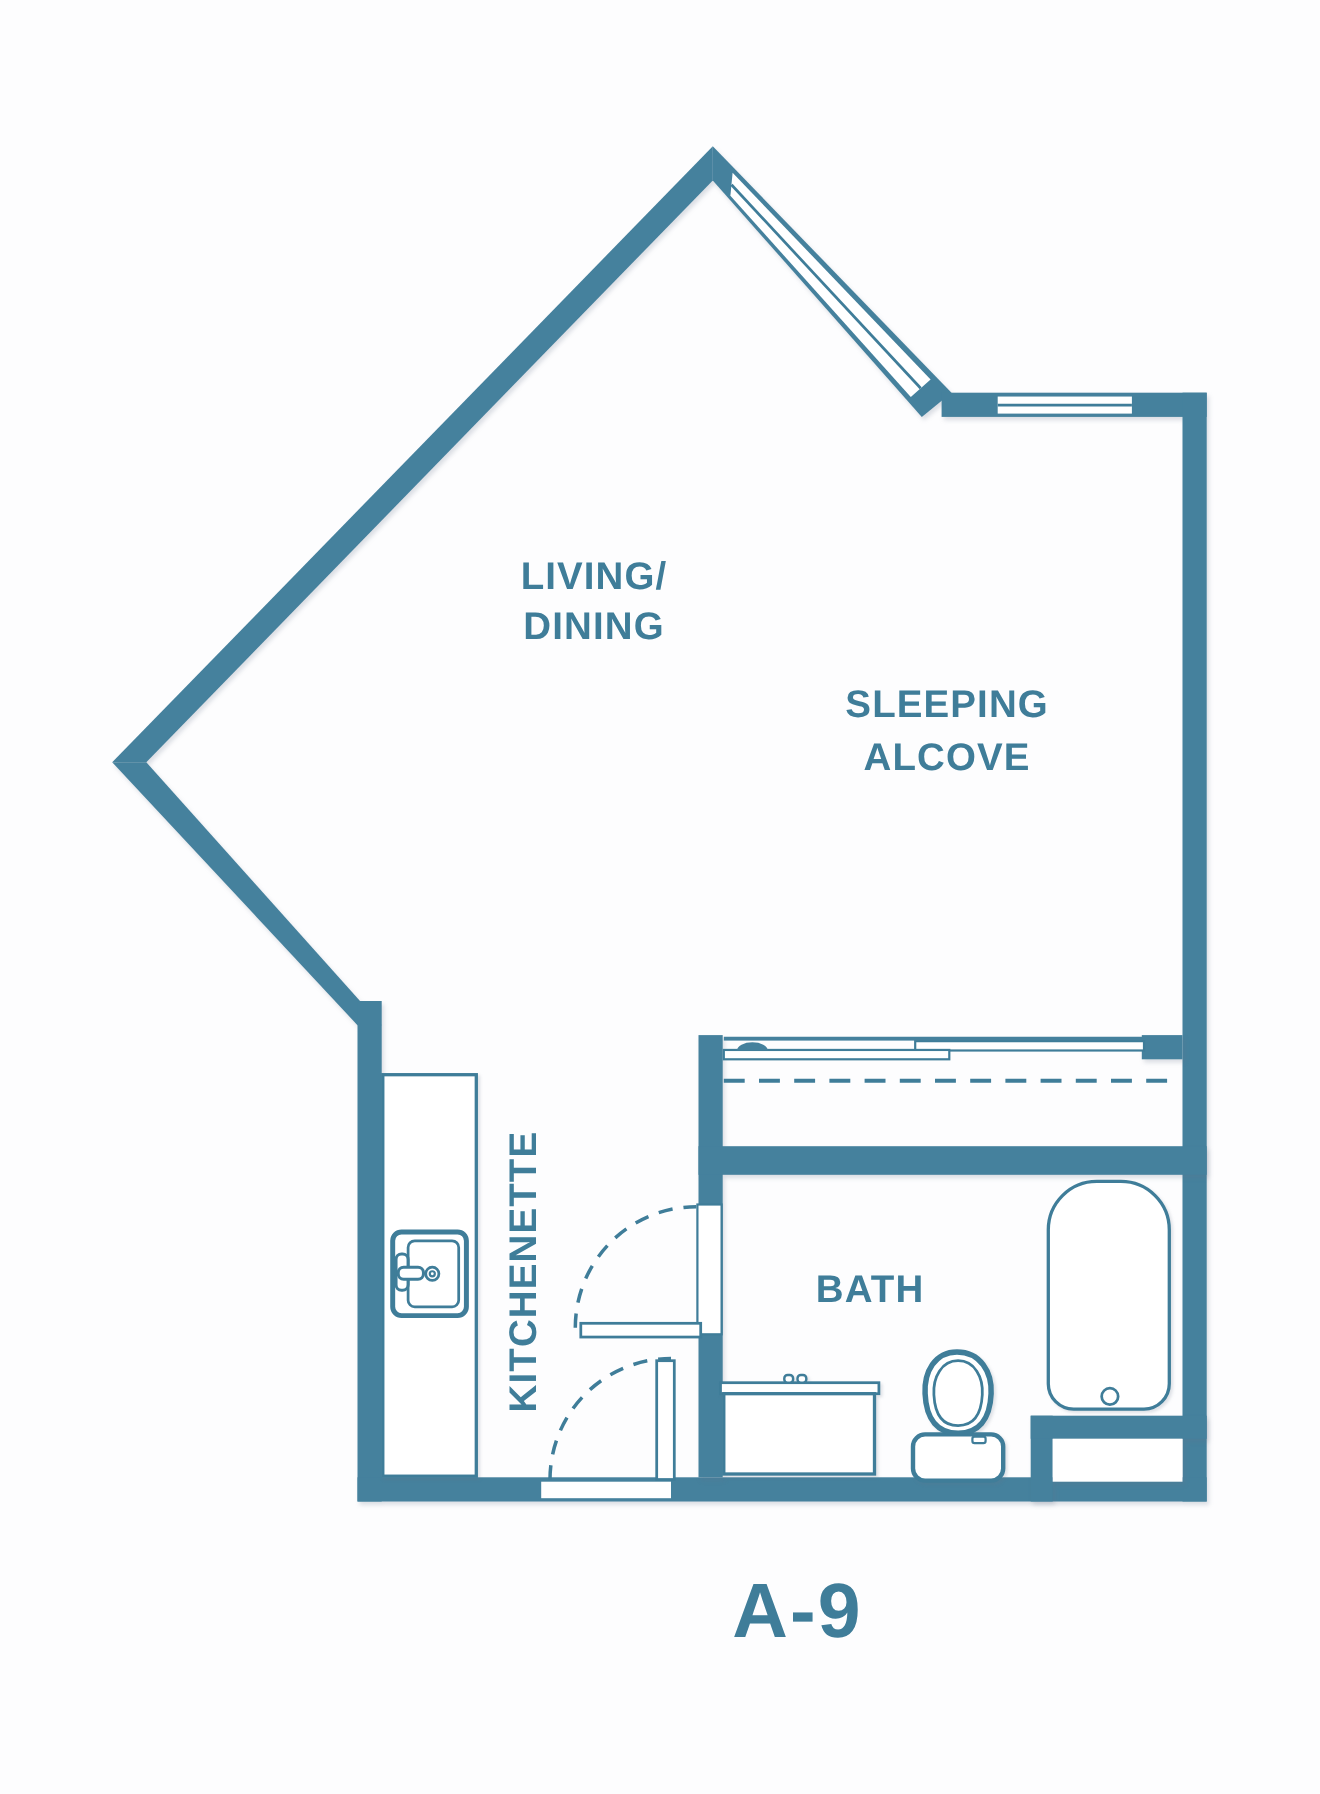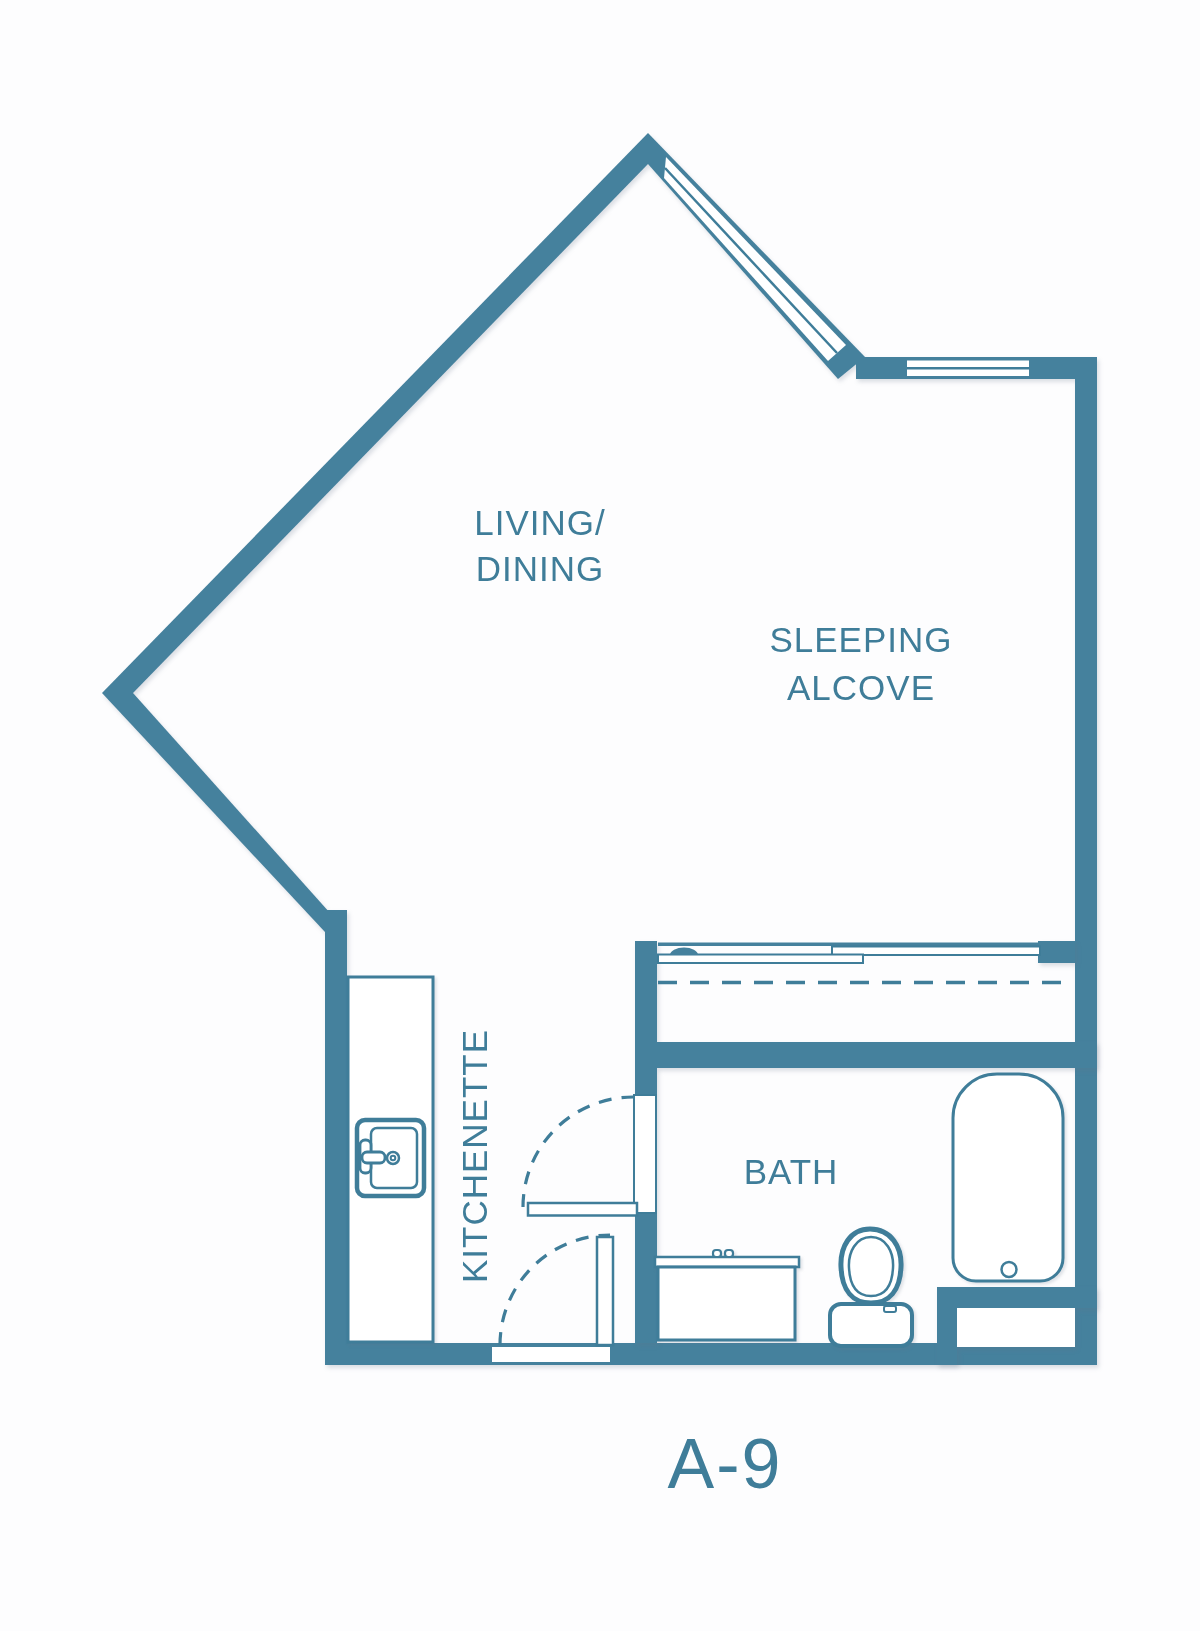--- a/index.html
+++ b/index.html
@@ -7,20 +7,21 @@
     padding: 0;
     background: #ffffff;
   }
   .stage {
     position: relative;
     width: 1200px;
     height: 1631px;
     margin: 0 auto;
     background: var(--background, #fdfdfe);
     overflow: hidden;
+    font-weight: bold;
   }
   svg.plan {
     display: block;
     width: 1200px;
     height: 1631px;
   }
   
   .wall          { fill: var(--wall, #45819d); }
   .wallshadow    { filter: drop-shadow(2px 3px 2px rgba(100,115,135,0.22)); }
   .fixshadow     { filter: drop-shadow(2px 2px 1.5px rgba(100,115,135,0.20)); }

